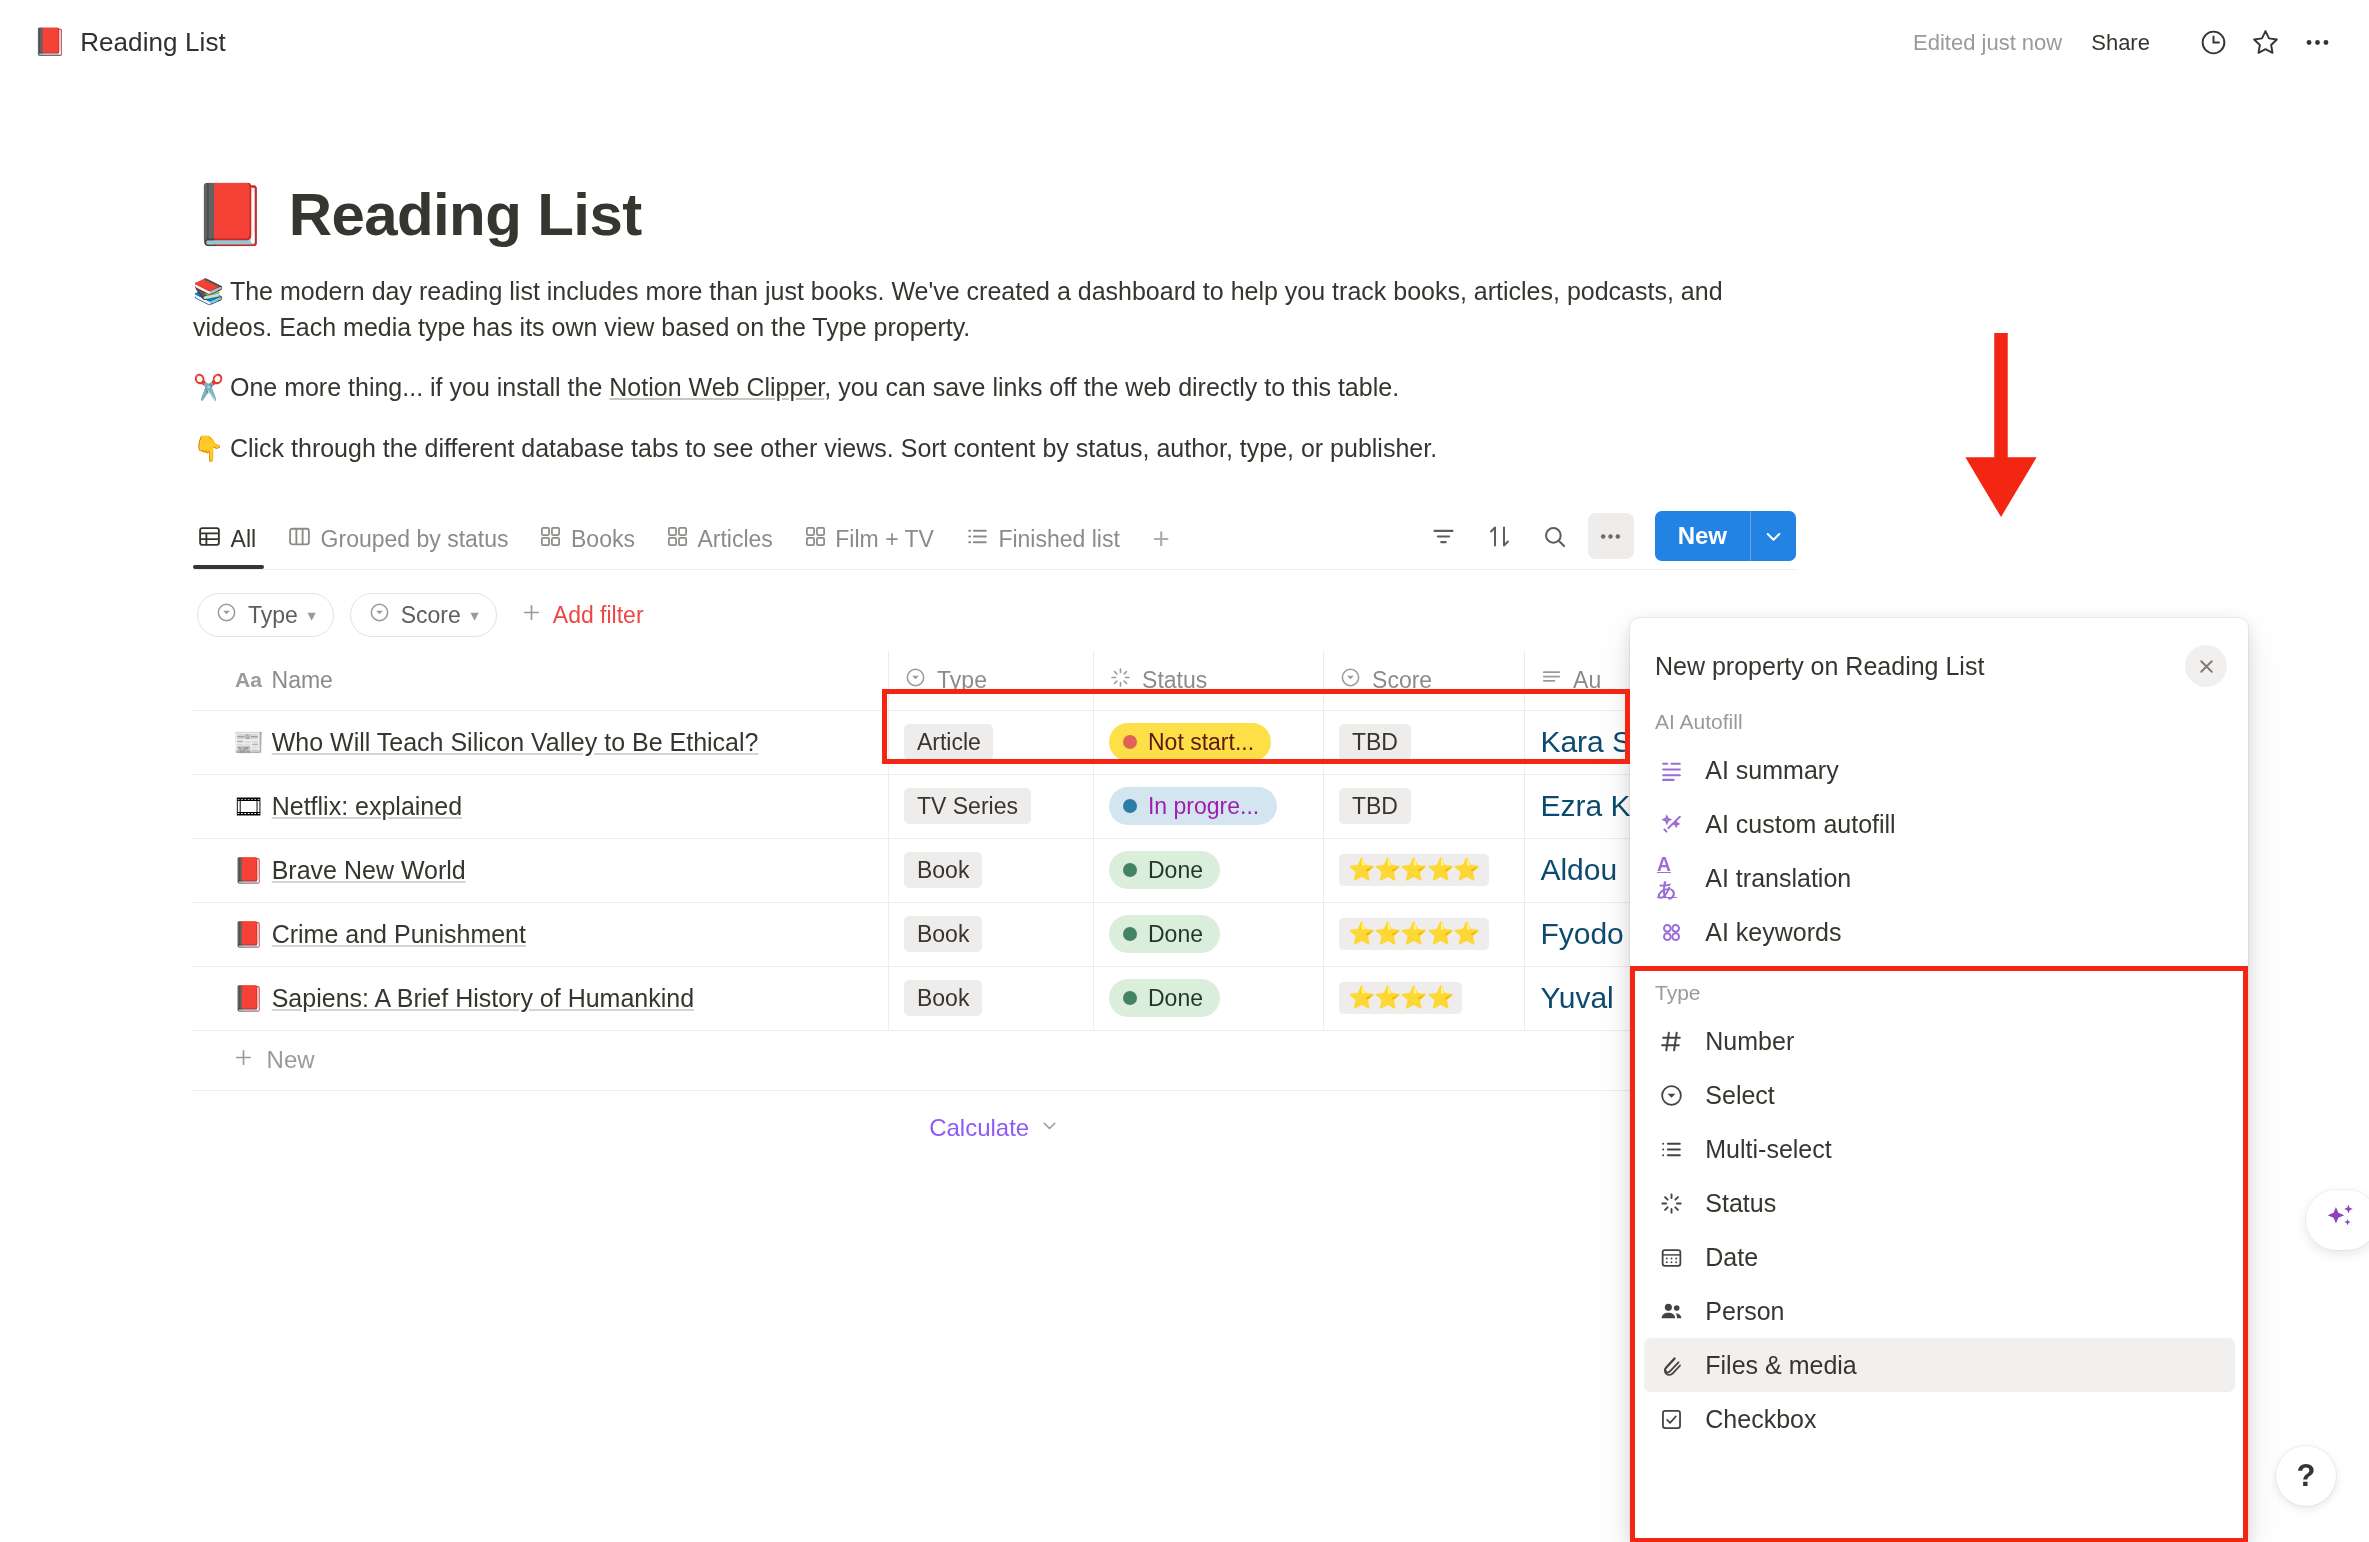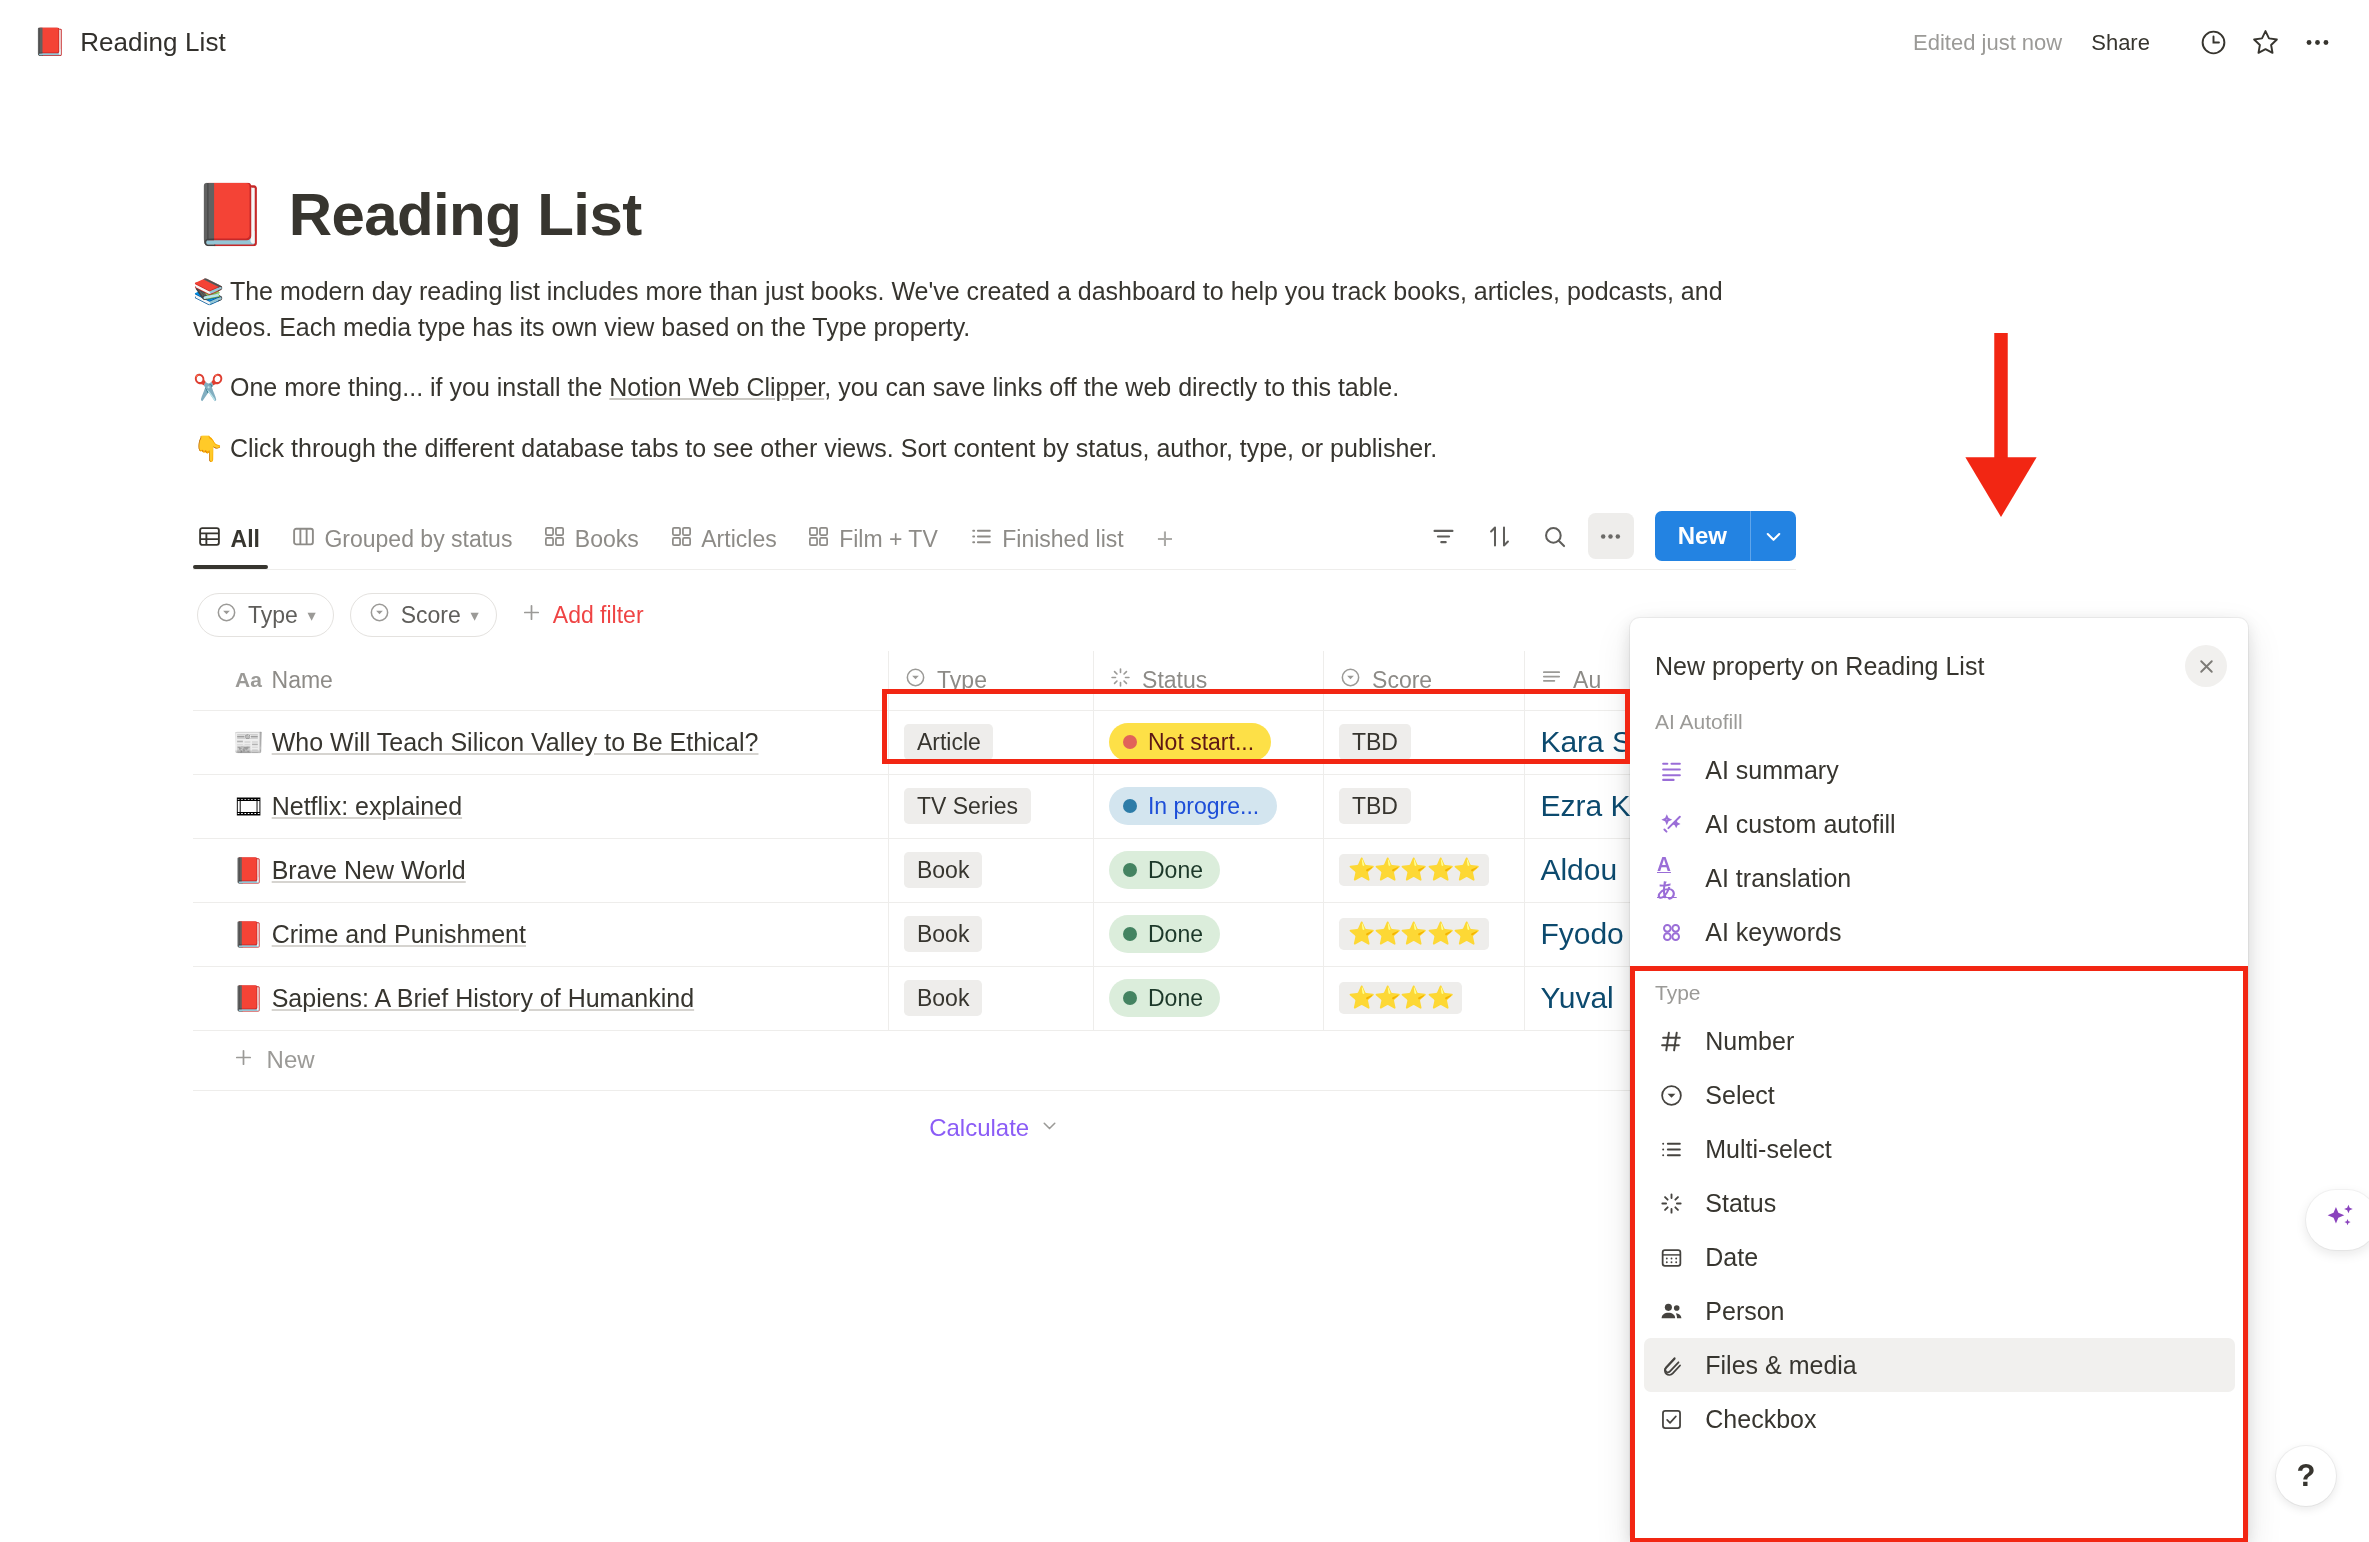--- a/index.html
+++ b/index.html
@@ -47,21 +47,21 @@
   .tabs-wrap {
     margin-top: 44px; position: relative; display: flex; align-items: flex-end;
     border-bottom: 1.9px solid #eeedeb; height: 60px;
   }
   .tabs { display: flex; align-items: center; gap: 0; height: 60px; }
   .tab {
     display: flex; align-items: center; gap: 8.7px; padding: 0 15.4px; height: 56px;
     font-size: 23px; color: #8d8b87; position: relative; white-space: nowrap;
   }
   .tab:first-child { padding-left: 3.9px; }
-  .tab.active { color: #37352f; font-weight: 700; }
+  .tab.active { color: #37352f; font-weight: 400; }
   .tab.active::after {
     content: ""; position: absolute; left: 0; right: 7.7px; bottom: -1.9px; height: 3.9px;
     background: #37352f; border-radius: 1.9px;
   }
   .tab-plus { padding: 0 17.4px; font-size: 29px; color: #acaba8; }
 
   .tools { position: absolute; right: 0; bottom: 7.7px; display: flex; align-items: center; gap: 0; }
   .tool {
     width: 46px; height: 46px; display: flex; align-items: center; justify-content: center;
     border-radius: 7.7px; margin-left: 9.7px;
@@ -416,21 +416,21 @@
             </div>
             <div class="trow">
               <div class="cell c-name">
                 <span class="rowicon">🎞</span>
                 <span class="rowname">Netflix: explained</span>
               </div>
               <div class="cell c-type">
                 <span class="tag">TV Series</span>
               </div>
               <div class="cell c-status">
-                <span class="stag" style="background:#d3e5ef;color:#1d4ed8;">
+                <span class="stag" style="background:#d3e5ef;color:#a21caf;">
                   <span class="dot" style="background:#2d7ca8;"></span>
                   <span>In progre...</span>
                 </span>
               </div>
               <div class="cell c-score">
                 <span class="tag">TBD</span>
               </div>
               <div class="cell c-author">
                 <span class="authorcell">Ezra K</span>
               </div>

